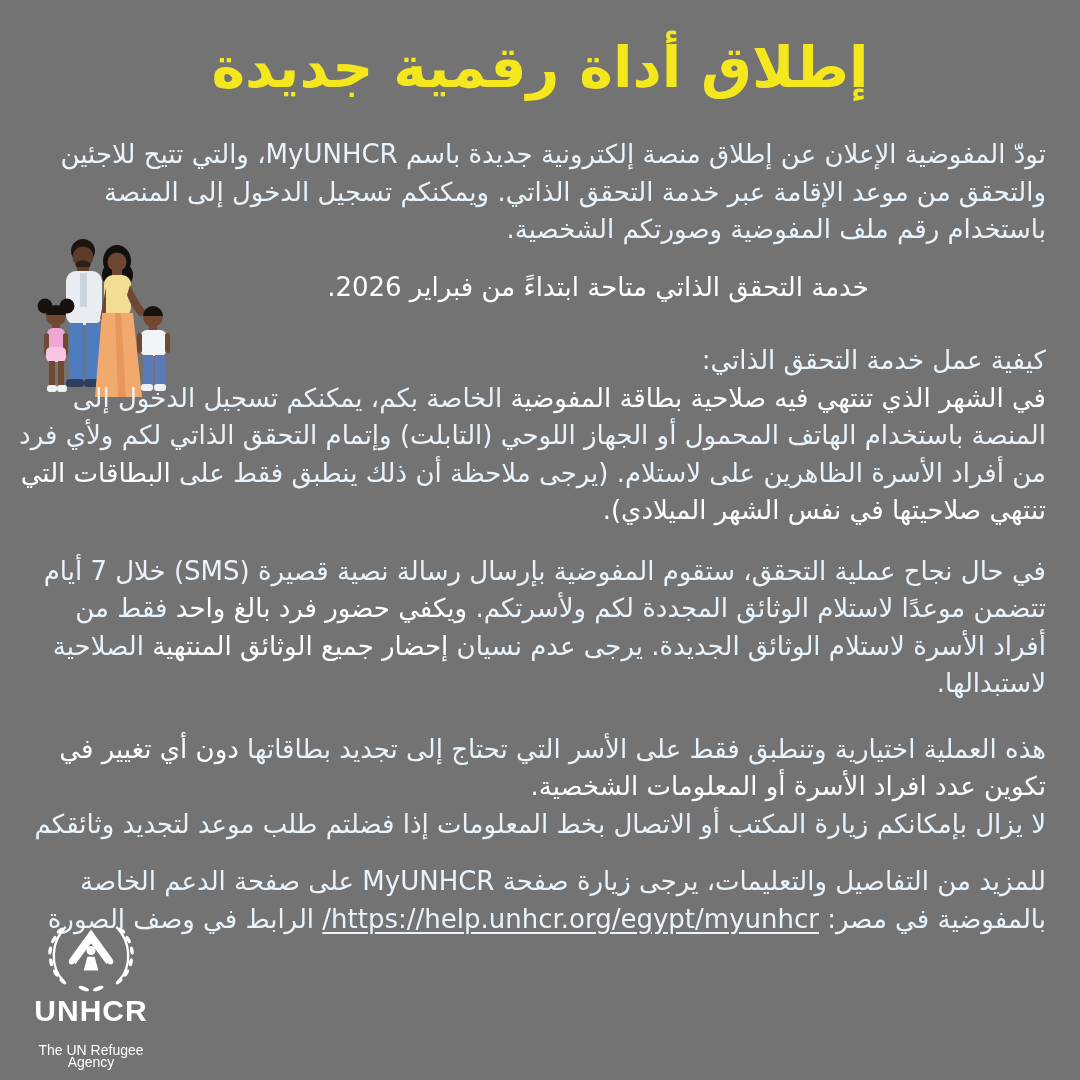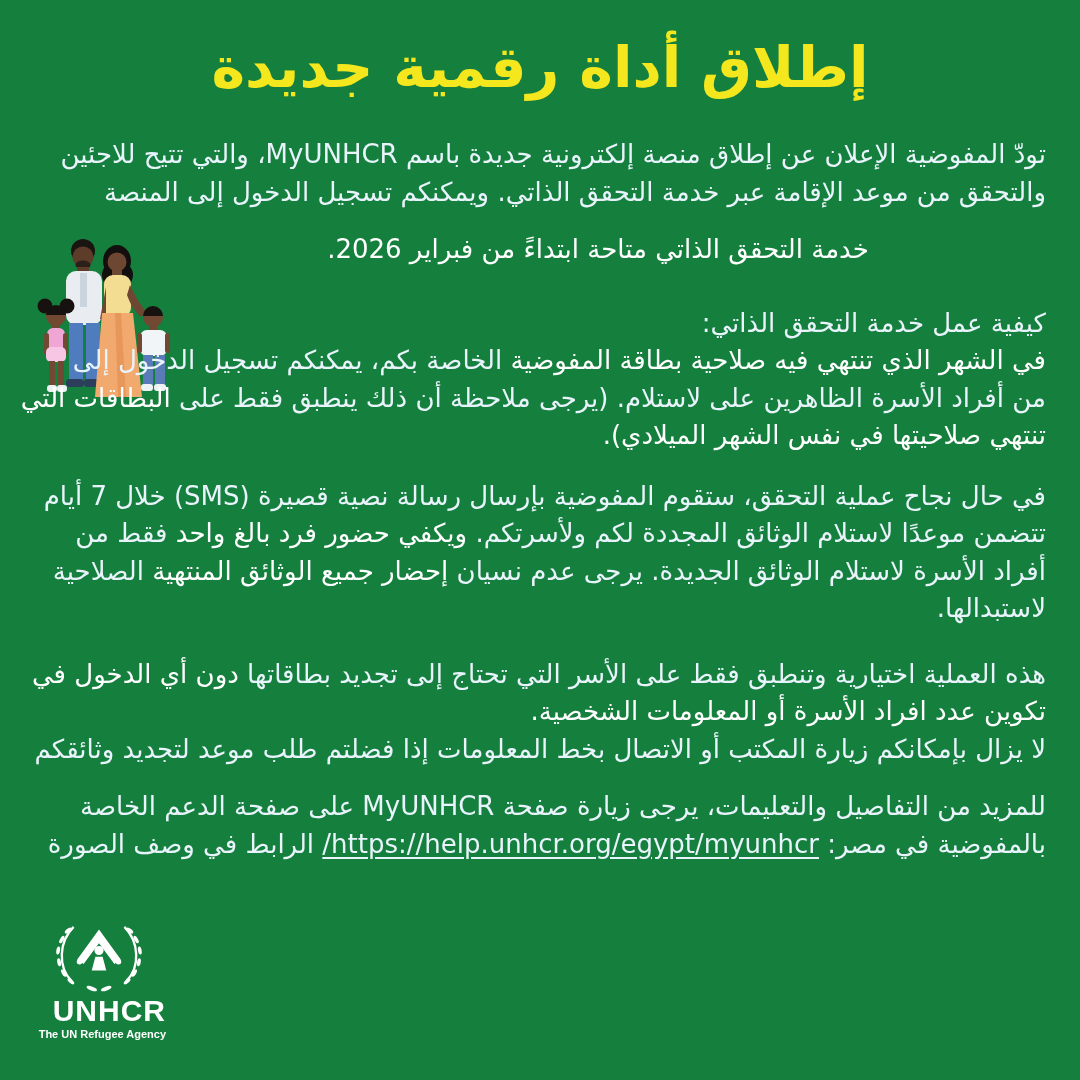--- a/index.html
+++ b/index.html
@@ -1,19 +1,19 @@
 <!DOCTYPE html>
 <html lang="ar"><head>
 <meta charset="utf-8">
 <style>
   html,body{margin:0;padding:0;background:#0b0b0b;}
   .poster{
     position:relative;
     width:1080px;height:1080px;
-    background:#15803d;
+    background:#737373;
     overflow:hidden;
     direction:rtl;
     font-family:"DejaVu Sans",sans-serif;
     color:#E8F3FB;
   }
   .title{
     margin:0;
     padding-top:24px;
     text-align:center;
     font-size:57px;
@@ -40,65 +40,67 @@
   .block-how{margin-top:36px;}
   .block-sms{margin-top:23px;}
   .block-optional{margin-top:28px;}
   .block-usual{margin-top:0;}
   .block-footer-note{margin-top:20px;}
   .family{
     position:absolute;left:20px;top:226px;
     width:192px;height:174px;z-index:1;
   }
   .logo{
-    position:absolute;left:32px;top:916px;
-    width:134px;text-align:right;z-index:3;
+    position:absolute;left:24px;top:916px;
+    width:134px;text-align:center;z-index:3;
     direction:ltr;
   }
   .logo svg{display:block;margin:0 auto;}
   .logo-acronym{
     font-family:"Liberation Sans",sans-serif;
     font-weight:bold;font-size:30px;letter-spacing:1px;
     color:#FFFFFF;line-height:30px;margin-top:2px;
   }
   .logo-tagline{
     font-family:"Liberation Sans",sans-serif;
-    font-weight:bold;font-size:11px;
-    color:#FFFFFF;line-height:12px;margin-top:2px;
+    font-weight:normal;font-size:14px;
+    color:#FFFFFF;line-height:12px;margin-top:18px;
   }
 </style>
 </head>
 <body>
 
 <div class="poster">
 
   <h1 class="title">إطلاق أداة رقمية جديدة</h1>
 
   <div class="content">
       <div class="block block-intro">
         <div class="line"><span>تودّ المفوضية الإعلان عن إطلاق منصة إلكترونية جديدة باسم MyUNHCR، والتي تتيح للاجئين</span></div>
         <div class="line"><span>والتحقق من موعد الإقامة عبر خدمة التحقق الذاتي. ويمكنكم تسجيل الدخول إلى المنصة</span></div>
+        <div class="line"><span>باستخدام رقم ملف المفوضية وصورتكم الشخصية.</span></div>
       </div>
       <div class="block block-availability">
         <div class="line"><span class="bold">خدمة التحقق الذاتي متاحة ابتداءً من فبراير 2026.</span></div>
       </div>
       <div class="block block-how">
         <div class="line"><span>كيفية عمل خدمة التحقق الذاتي:</span></div>
         <div class="line"><span class="bold">في الشهر الذي تنتهي فيه صلاحية بطاقة المفوضية</span><span> الخاصة بكم، يمكنكم تسجيل الدخول إلى</span></div>
+        <div class="line"><span>المنصة باستخدام الهاتف المحمول أو الجهاز اللوحي (التابلت) وإتمام التحقق الذاتي لكم ولأي فرد</span></div>
         <div class="line"><span>من أفراد الأسرة الظاهرين على لاستلام. (يرجى ملاحظة أن ذلك ينطبق فقط على </span><span class="bold">البطاقات التي</span></div>
         <div class="line"><span class="bold">تنتهي صلاحيتها في نفس الشهر الميلادي).</span></div>
       </div>
       <div class="block block-sms">
         <div class="line"><span>في حال نجاح عملية التحقق، ستقوم المفوضية بإرسال رسالة نصية قصيرة (SMS) خلال 7 أيام</span></div>
         <div class="line"><span>تتضمن موعدًا لاستلام الوثائق المجددة لكم ولأسرتكم. </span><span class="bold">ويكفي حضور فرد بالغ واحد</span><span> فقط من</span></div>
         <div class="line"><span>أفراد الأسرة لاستلام الوثائق الجديدة. يرجى عدم نسيان </span><span class="bold">إحضار جميع الوثائق المنتهية</span><span> الصلاحية</span></div>
         <div class="line"><span>لاستبدالها.</span></div>
       </div>
       <div class="block block-optional">
-        <div class="line"><span>هذه العملية اختيارية وتنطبق فقط على الأسر التي تحتاج إلى تجديد بطاقاتها </span><span class="bold">دون أي الدخول في</span></div>
+        <div class="line"><span>هذه العملية اختيارية وتنطبق فقط على الأسر التي تحتاج إلى تجديد بطاقاتها </span><span class="bold">دون أي تغيير في</span></div>
         <div class="line"><span class="bold">تكوين عدد افراد الأسرة أو المعلومات الشخصية.</span></div>
       </div>
       <div class="block block-usual">
         <div class="line"><span>لا يزال بإمكانكم زيارة المكتب أو الاتصال بخط المعلومات إذا فضلتم طلب موعد لتجديد وثائقكم</span></div>
       </div>
       <div class="block block-footer-note">
         <div class="line"><span>للمزيد من التفاصيل والتعليمات، يرجى زيارة صفحة MyUNHCR على صفحة الدعم الخاصة</span></div>
         <div class="line"><span>بالمفوضية في مصر: </span><span class="underline ltr link" dir="ltr">/https://help.unhcr.org/egypt/myunhcr</span><span> الرابط في وصف الصورة</span></div>
       </div>
     </div>

